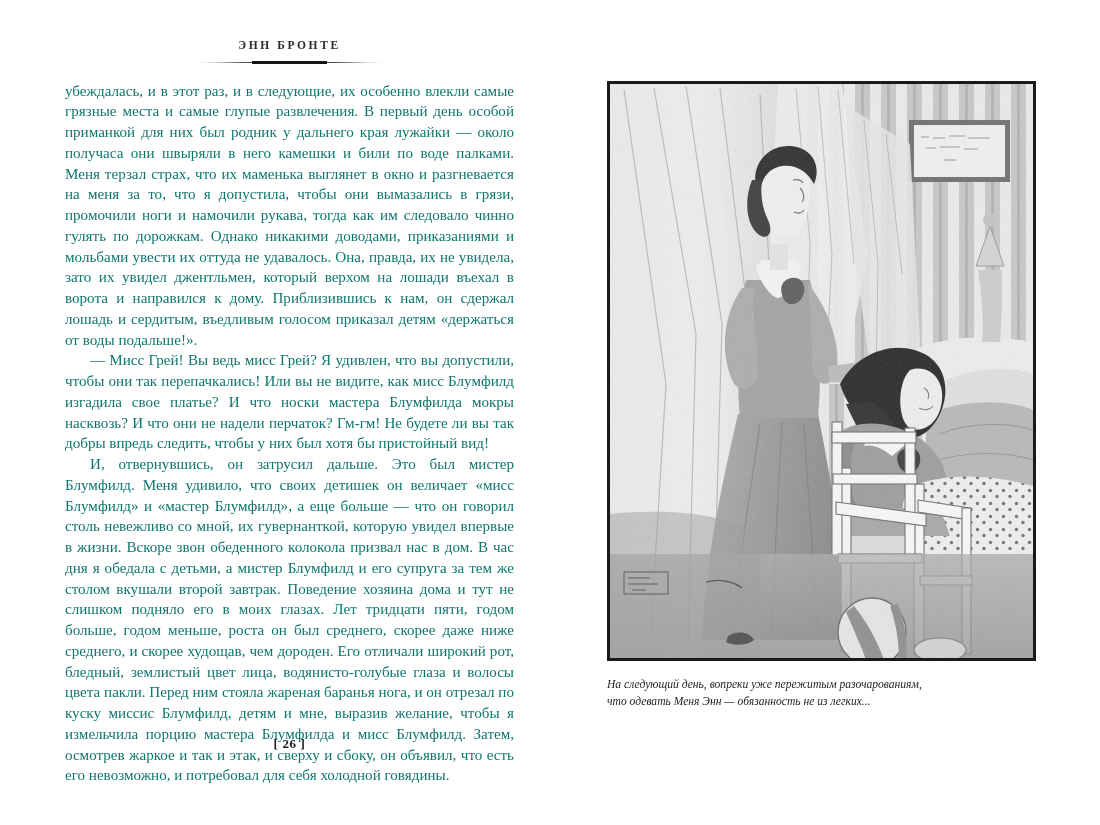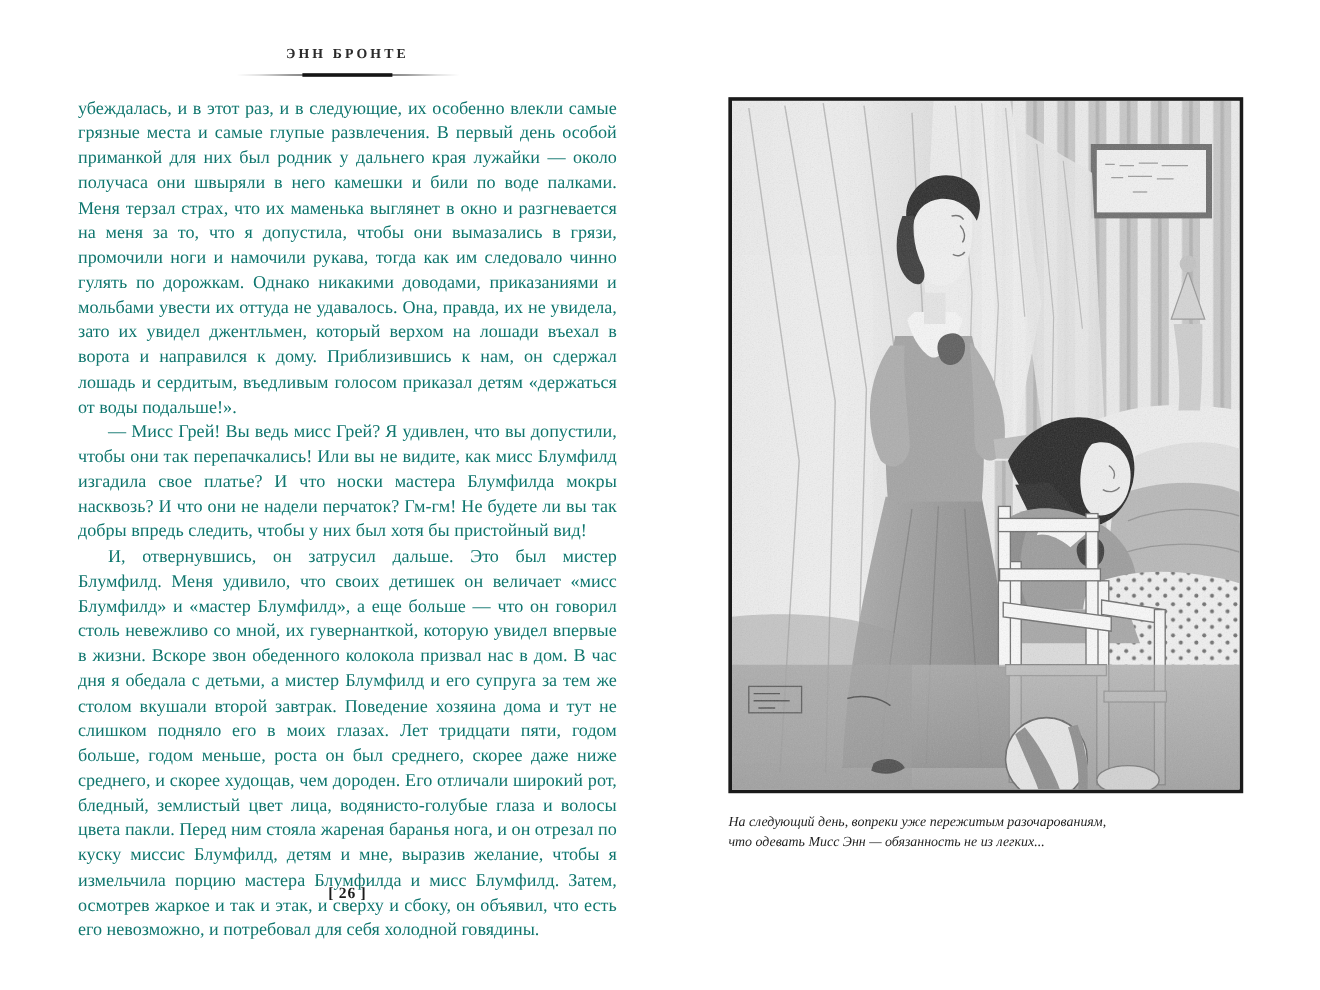--- a/index.html
+++ b/index.html
@@ -358,16 +358,16 @@
 
           <rect x="0" y="0" width="423" height="574" fill="#787878" filter="url(#grain)" opacity="0.42"></rect>
           <rect x="0" y="0" width="423" height="574" fill="#ffffff" filter="url(#softgrain)" opacity="0.3"></rect>
         </svg>
       </div>
     </div>
   </div>
 
   <div class="caption">
     <span class="cl">На следующий день, вопреки уже пережитым разочарованиям,</span>
-    <span class="cl">что одевать Мисс Энн — обязанность не из легких...</span>
+    <span class="cl">что одевать Меня Энн — обязанность не из легких...</span>
   </div>
 
 </div>
 
 </body></html>

